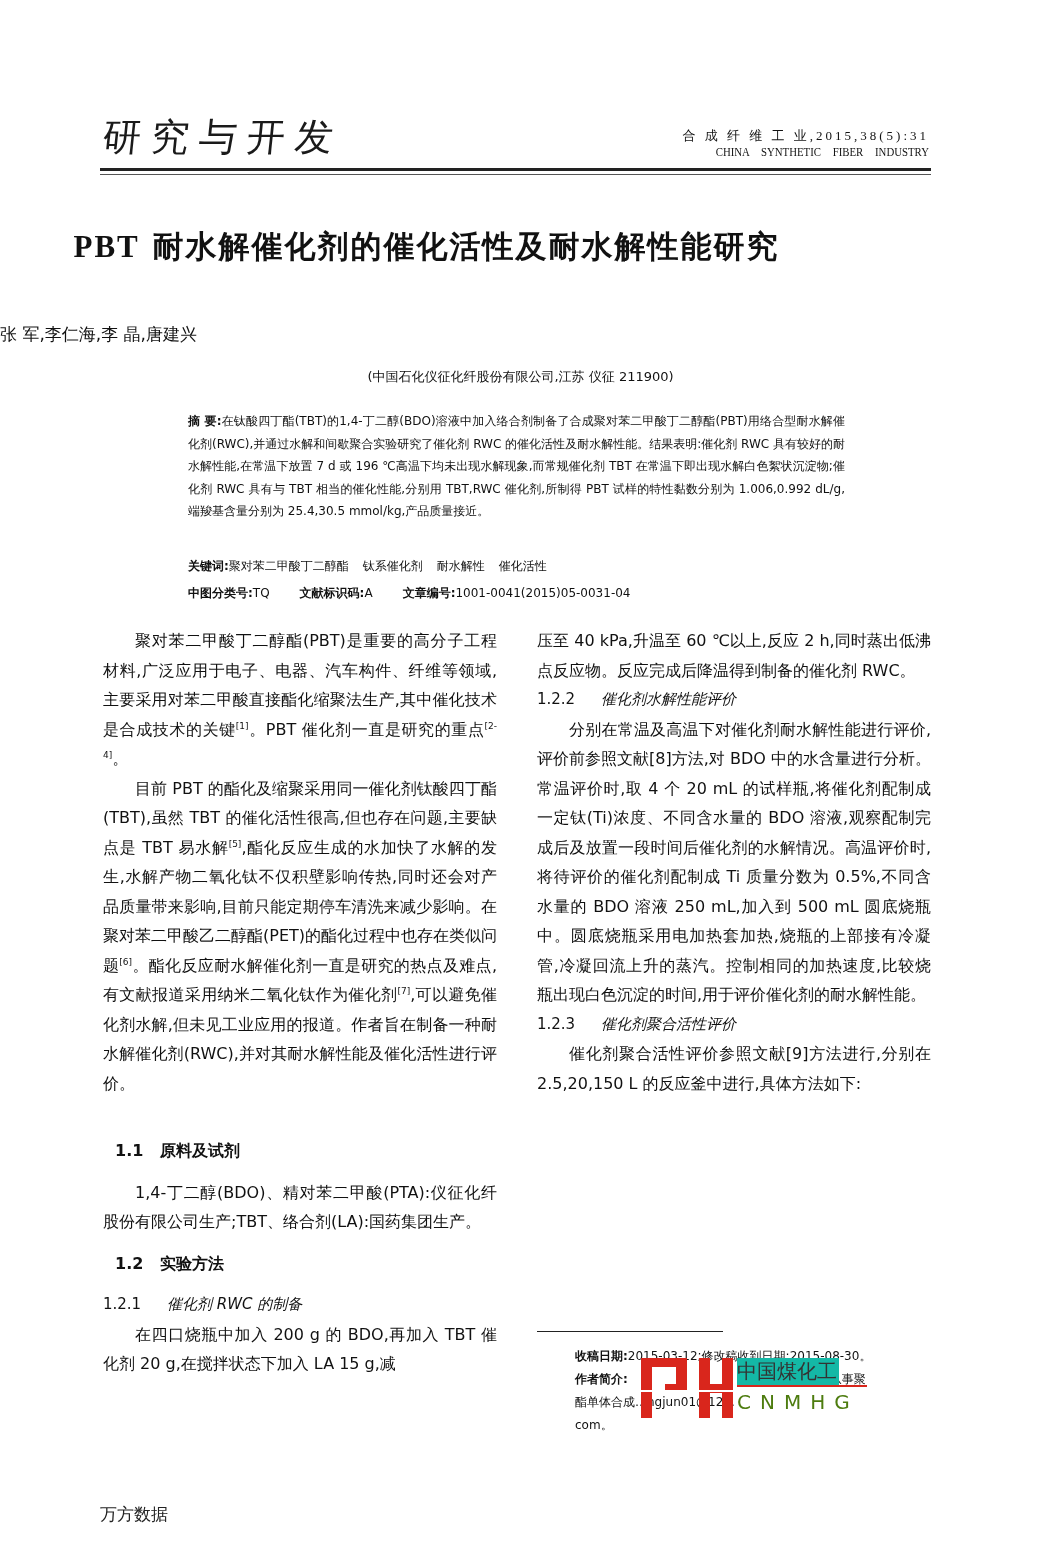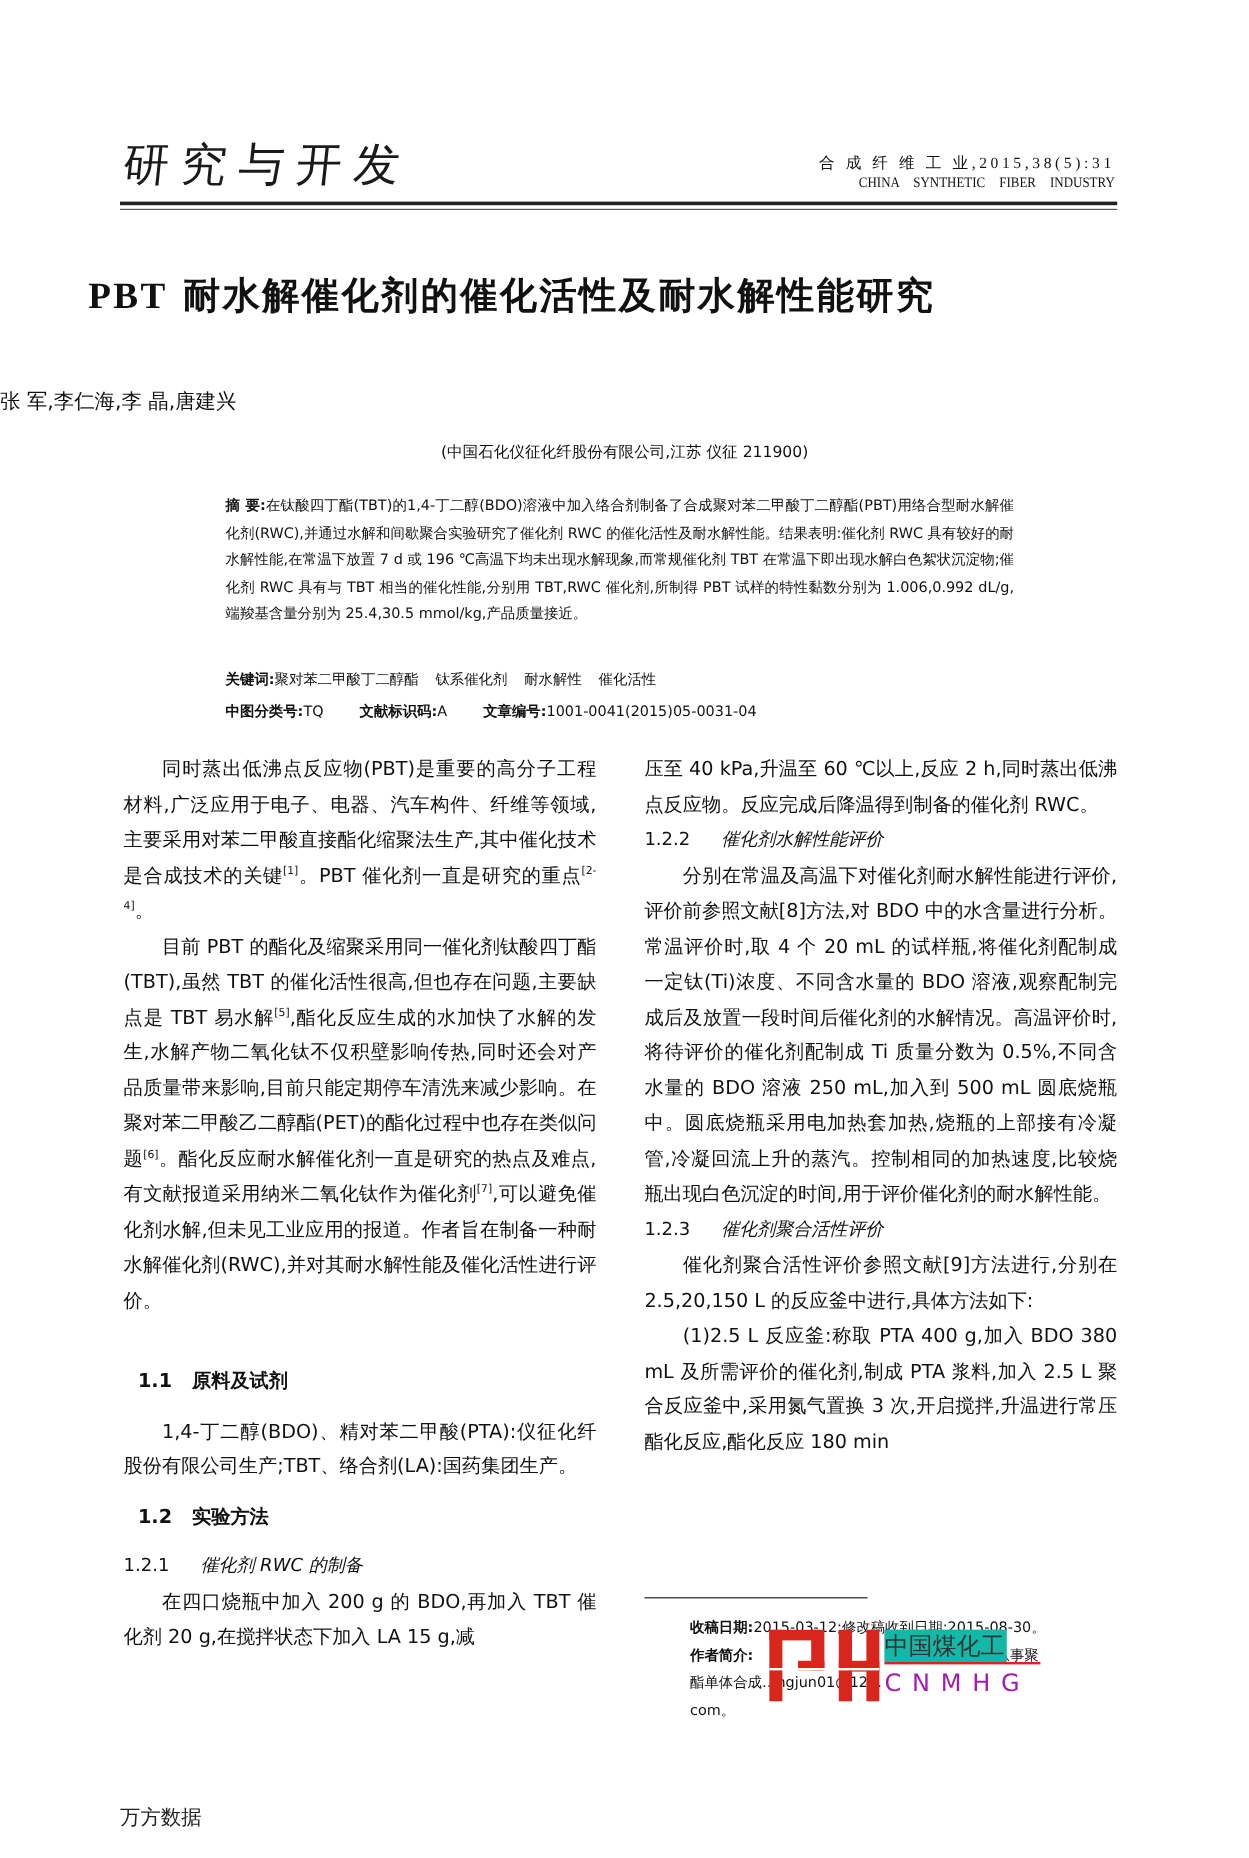--- a/index.html
+++ b/index.html
@@ -44,21 +44,21 @@
   .h3 { margin: 0; font-size: 15px; font-style: italic; }
   .h3 .num { display: inline-block; width: 64px; font-style: normal; }
   .spacer { height: 26px; }
 
   
   .fn-rule { left: 537px; top: 1331px; width: 186px; height: 1px; background: #222; }
   .footnote { left: 575px; top: 1345px; width: 355px; font-size: 12px; line-height: 23px; font-family: "DejaVu Sans", sans-serif; }
   .footnote b { font-weight: bold; }
   .logo-cn { left: 737px; top: 1358px; font-size: 20px; color: #333; font-family: "DejaVu Sans", sans-serif; background: #14b8a6; padding-right: 2px; }
   .logo-line { left: 737px; top: 1385px; width: 130px; height: 2px; background: #d9261c; }
-  .logo-en { left: 737px; top: 1390px; font-size: 20px; letter-spacing: 9px; color: #a21caf; font-family: "DejaVu Sans", sans-serif; background:#fff; }
+  .logo-en { left: 737px; top: 1390px; font-size: 20px; letter-spacing: 9px; color: #4d7c0f; font-family: "DejaVu Sans", sans-serif; background:#fff; }
 
   .source { left: 100px; top: 1503px; font-size: 17px; font-family: "DejaVu Sans", sans-serif; color: #222; }
 </style>
 </head>
 <body>
 
 <div class="abs section-tag">研究与开发</div>
 <div class="abs journal-cn">合 成 纤 维 工 业,2015,38(5):31</div>
 <div class="abs journal-en">CHINA SYNTHETIC FIBER INDUSTRY</div>
 <div class="abs rule-thick"></div>
@@ -71,37 +71,36 @@
 <div class="abs abstract"><b>摘 要:</b><span>在钛酸四丁酯(TBT)的1,4-丁二醇(BDO)溶液中加入络合剂制备了合成聚对苯二甲酸丁二醇酯(PBT)用络合型耐水解催化剂(RWC),并通过水解和间歇聚合实验研究了催化剂 RWC 的催化活性及耐水解性能。结果表明:催化剂 RWC 具有较好的耐水解性能,在常温下放置 7 d 或 196 ℃高温下均未出现水解现象,而常规催化剂 TBT 在常温下即出现水解白色絮状沉淀物;催化剂 RWC 具有与 TBT 相当的催化性能,分别用 TBT,RWC 催化剂,所制得 PBT 试样的特性黏数分别为 1.006,0.992 dL/g,端羧基含量分别为 25.4,30.5 mmol/kg,产品质量接近。</span></div>
 
 <div class="abs meta-line kw">
   <b>关键词:</b><span>聚对苯二甲酸丁二醇酯</span><span class="gap-s"></span><span>钛系催化剂</span><span class="gap-s"></span><span>耐水解性</span><span class="gap-s"></span><span>催化活性</span>
 </div>
 <div class="abs meta-line cls">
   <b>中图分类号:</b><span>TQ</span><span class="gap"></span><b>文献标识码:</b><span>A</span><span class="gap"></span><b>文章编号:</b><span>1001-0041(2015)05-0031-04</span>
 </div>
 
 <div class="abs col col-left">
-  <p><span>同时蒸出低沸点反应物(PBT)是重要的高分子工程材料,广泛应用于电子、电器、汽车构件、纤维等领域,主要采用对苯二甲酸直接酯化缩聚法生产,其中催化技术是合成技术的关键</span><sup>[1]</sup><span>。PBT 催化剂一直是研究的重点</span><sup>[2-4]</sup><span>。</span></p>
+  <p><span>聚对苯二甲酸丁二醇酯(PBT)是重要的高分子工程材料,广泛应用于电子、电器、汽车构件、纤维等领域,主要采用对苯二甲酸直接酯化缩聚法生产,其中催化技术是合成技术的关键</span><sup>[1]</sup><span>。PBT 催化剂一直是研究的重点</span><sup>[2-4]</sup><span>。</span></p>
   <p><span>目前 PBT 的酯化及缩聚采用同一催化剂钛酸四丁酯(TBT),虽然 TBT 的催化活性很高,但也存在问题,主要缺点是 TBT 易水解</span><sup>[5]</sup><span>,酯化反应生成的水加快了水解的发生,水解产物二氧化钛不仅积壁影响传热,同时还会对产品质量带来影响,目前只能定期停车清洗来减少影响。在聚对苯二甲酸乙二醇酯(PET)的酯化过程中也存在类似问题</span><sup>[6]</sup><span>。酯化反应耐水解催化剂一直是研究的热点及难点,有文献报道采用纳米二氧化钛作为催化剂</span><sup>[7]</sup><span>,可以避免催化剂水解,但未见工业应用的报道。作者旨在制备一种耐水解催化剂(RWC),并对其耐水解性能及催化活性进行评价。</span></p>
   <div class="spacer"></div>
   <div class="h2"><span class="num">1.1</span><span>原料及试剂</span></div>
   <p>1,4-丁二醇(BDO)、精对苯二甲酸(PTA):仪征化纤股份有限公司生产;TBT、络合剂(LA):国药集团生产。</p>
   <div class="h2"><span class="num">1.2</span><span>实验方法</span></div>
   <div class="h3"><span class="num">1.2.1</span><span>催化剂 RWC 的制备</span></div>
   <p>在四口烧瓶中加入 200 g 的 BDO,再加入 TBT 催化剂 20 g,在搅拌状态下加入 LA 15 g,减</p>
 </div>
 
 <div class="abs col col-right">
   <p class="noindent">压至 40 kPa,升温至 60 ℃以上,反应 2 h,同时蒸出低沸点反应物。反应完成后降温得到制备的催化剂 RWC。</p>
   <div class="h3"><span class="num">1.2.2</span><span>催化剂水解性能评价</span></div>
   <p>分别在常温及高温下对催化剂耐水解性能进行评价,评价前参照文献[8]方法,对 BDO 中的水含量进行分析。常温评价时,取 4 个 20 mL 的试样瓶,将催化剂配制成一定钛(Ti)浓度、不同含水量的 BDO 溶液,观察配制完成后及放置一段时间后催化剂的水解情况。高温评价时,将待评价的催化剂配制成 Ti 质量分数为 0.5%,不同含水量的 BDO 溶液 250 mL,加入到 500 mL 圆底烧瓶中。圆底烧瓶采用电加热套加热,烧瓶的上部接有冷凝管,冷凝回流上升的蒸汽。控制相同的加热速度,比较烧瓶出现白色沉淀的时间,用于评价催化剂的耐水解性能。</p>
   <div class="h3"><span class="num">1.2.3</span><span>催化剂聚合活性评价</span></div>
   <p>催化剂聚合活性评价参照文献[9]方法进行,分别在 2.5,20,150 L 的反应釜中进行,具体方法如下:</p>
-  <p>(1)2.5 L 反应釜:称取 PTA 400 g,加入 BDO 380 mL 及所需评价的催化剂,制成 PTA 浆料,加入 2.5 L 聚合反应釜中,采用氮气置换 3 次,开启搅拌,升温进行常压酯化反应,酯化反应 180 min</p>
 </div>
 
 <div class="abs fn-rule"></div>
 <div class="abs footnote">
   <div><b>收稿日期:</b><span>2015-03-12;修改稿收到日期:2015-08-30。</span></div>
   <div><b>作者简介:</b><span style="display:inline-block;width:150px"></span><span>…工程师,从事聚</span></div>
   <div>酯单体合成…ngjun01@126.</div>
   <div>com。</div>
 </div>
 

